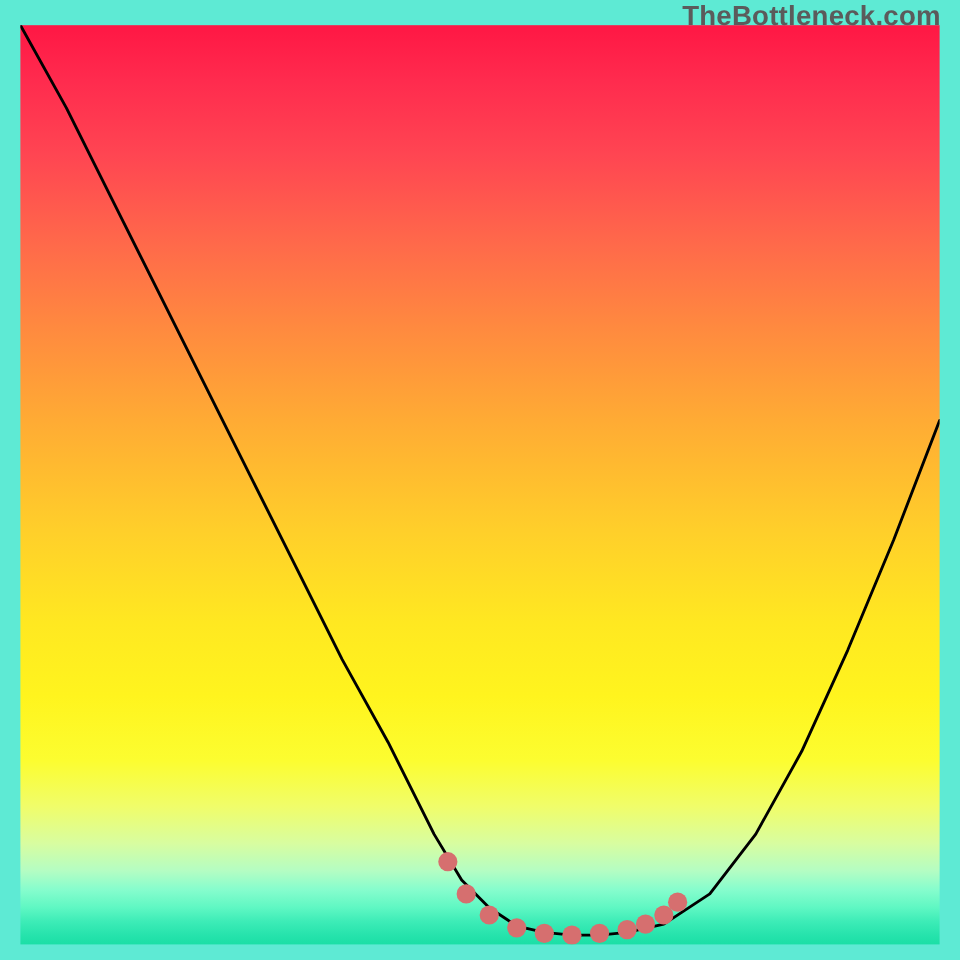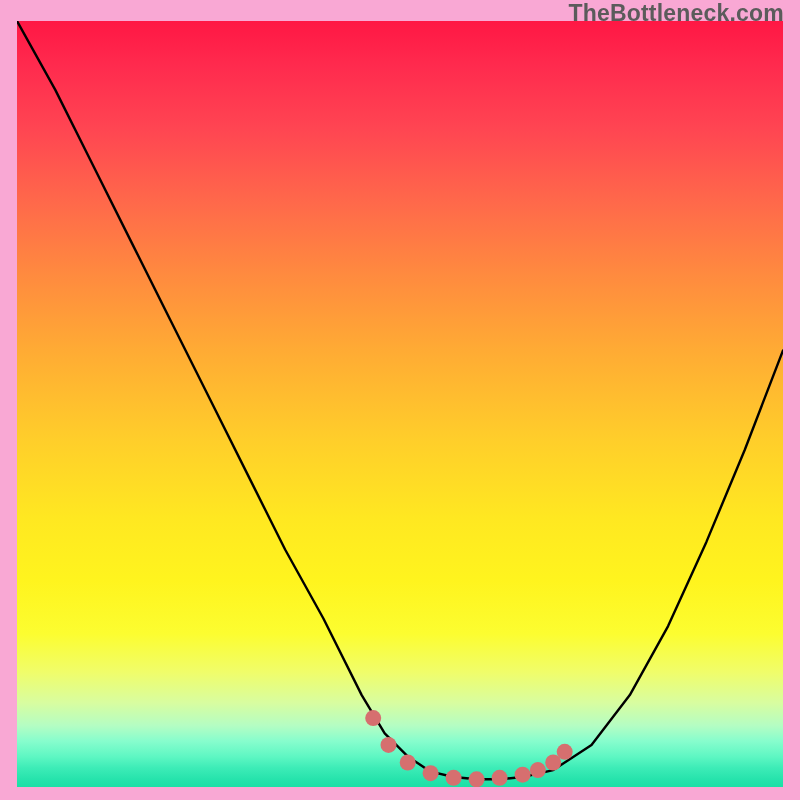--- a/index.html
+++ b/index.html
@@ -7,21 +7,21 @@
     padding: 0;
     width: 800px;
     height: 800px;
     background: #000;
     overflow: hidden;
     font-family: Arial, Helvetica, sans-serif;
   }
   .frame {
     position: absolute;
     inset: 0;
-    background: #f9a8d4;
+    background: #5eead4;
   }
   .plot {
     position: absolute;
     left: 17px;
     top: 21px;
     width: 766px;
     height: 766px;
   }
   .gradient {
     position: absolute;

